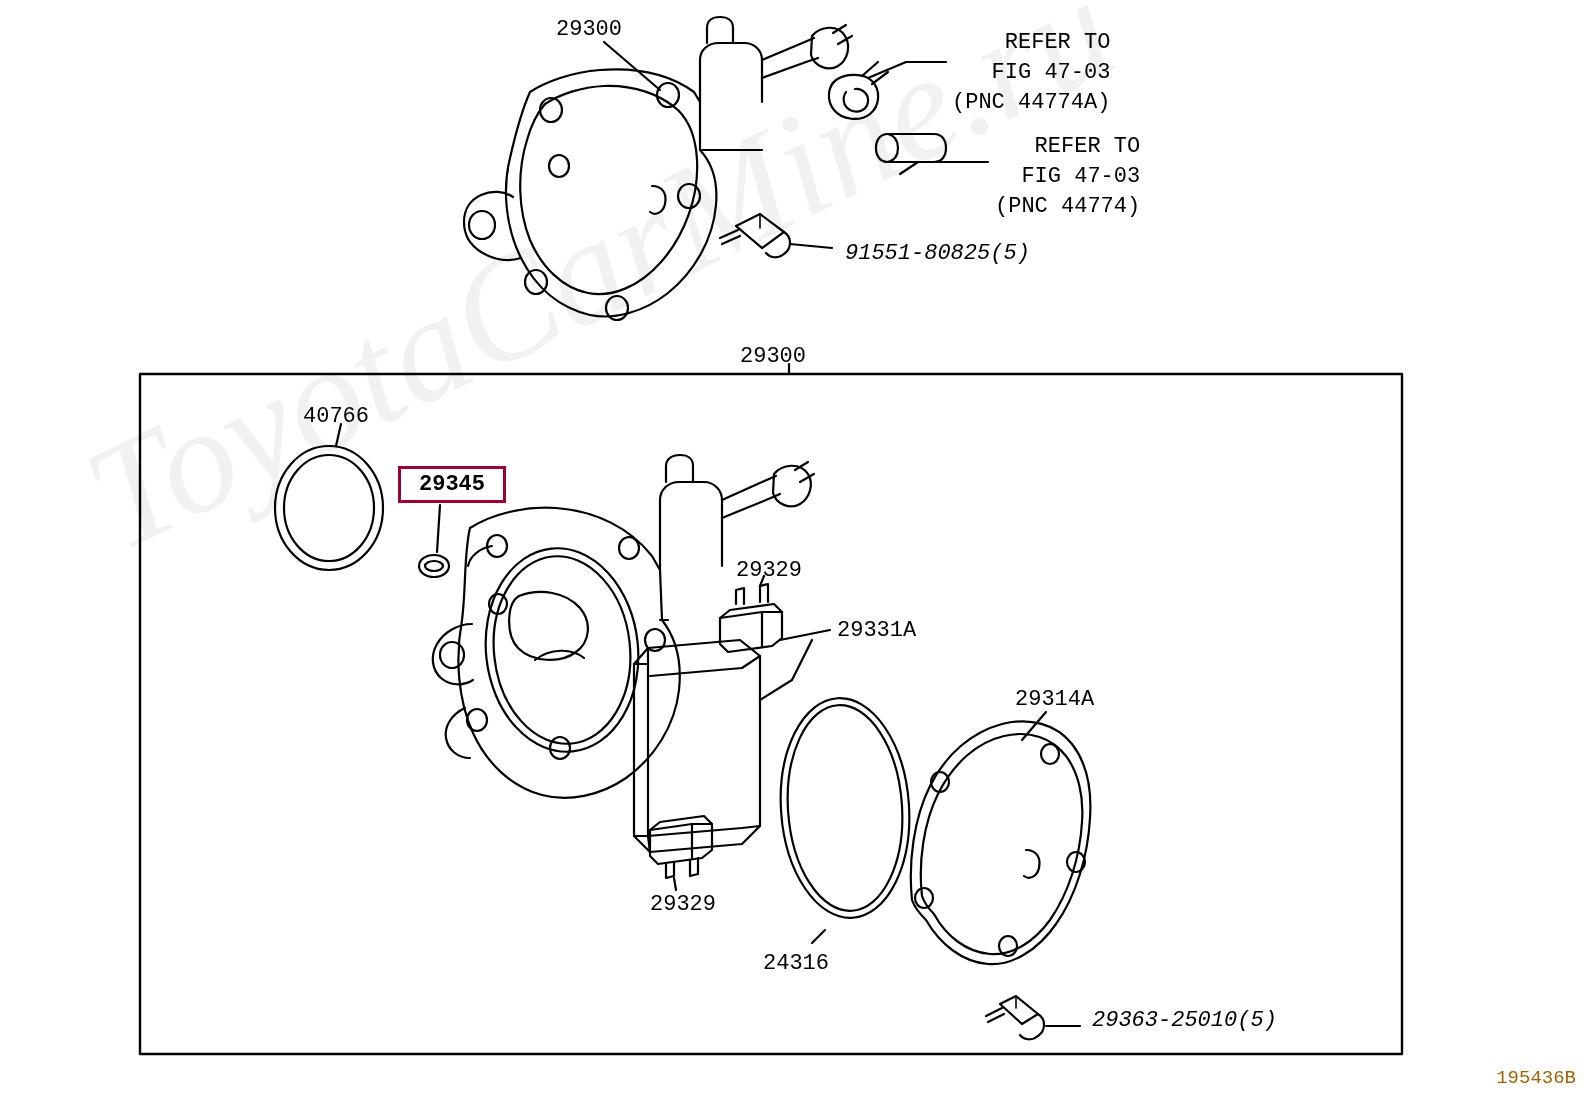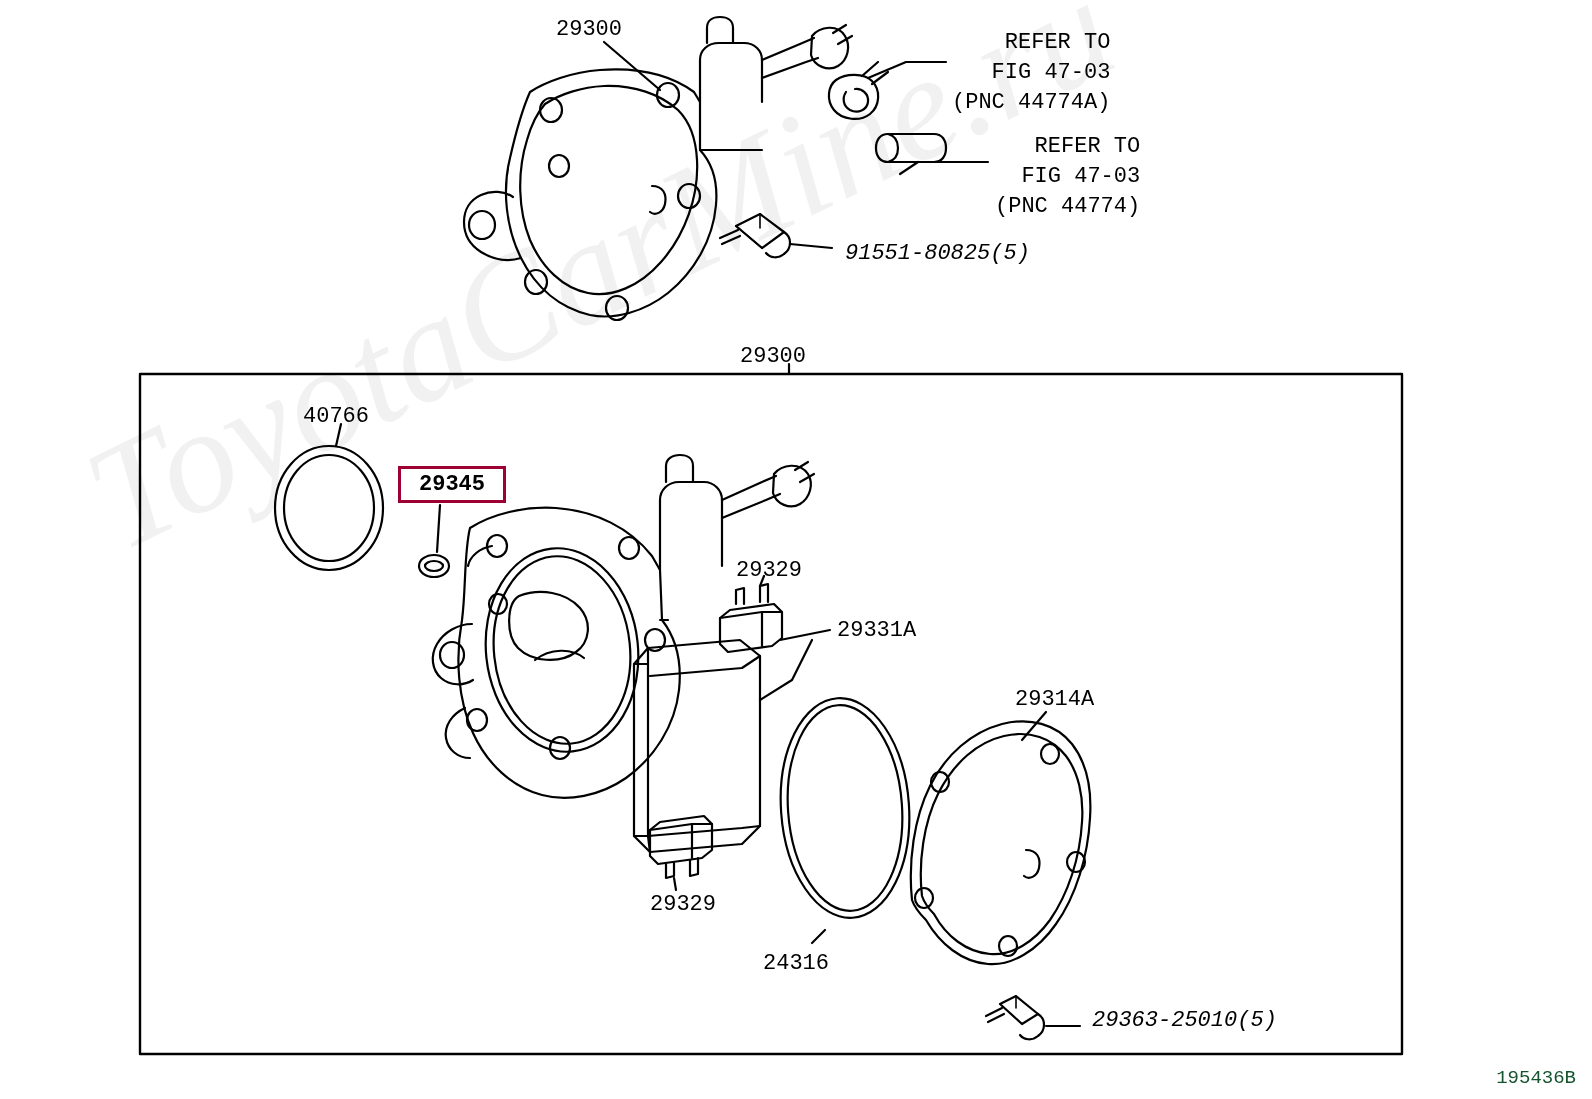--- a/index.html
+++ b/index.html
@@ -49,21 +49,21 @@
     color: #000000;
     text-align: center;
     line-height: 31px;
   }
   .footer-code {
     position: absolute;
     right: 16px;
     bottom: 10px;
     font-family: "Liberation Mono", monospace;
     font-size: 19px;
-    color: #14532d;
+    color: #a16207;
   }
   .watermark {
     position: absolute;
     left: 0;
     top: 0;
     width: 1592px;
     height: 1099px;
     pointer-events: none;
   }
   .watermark span {

